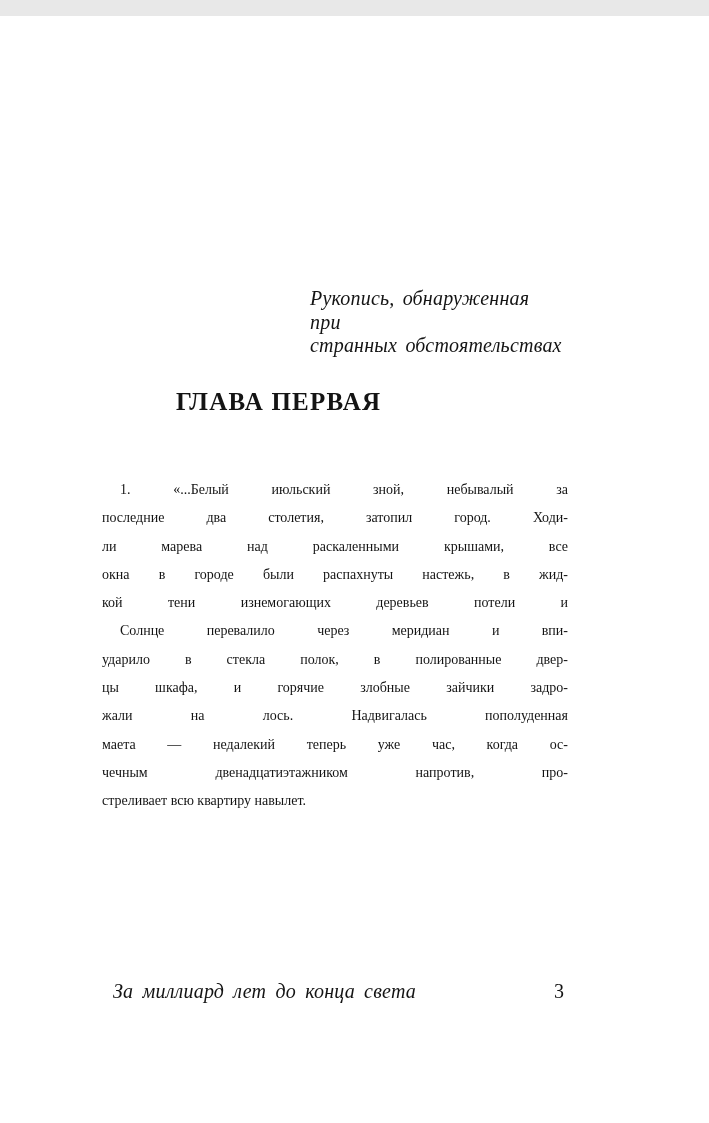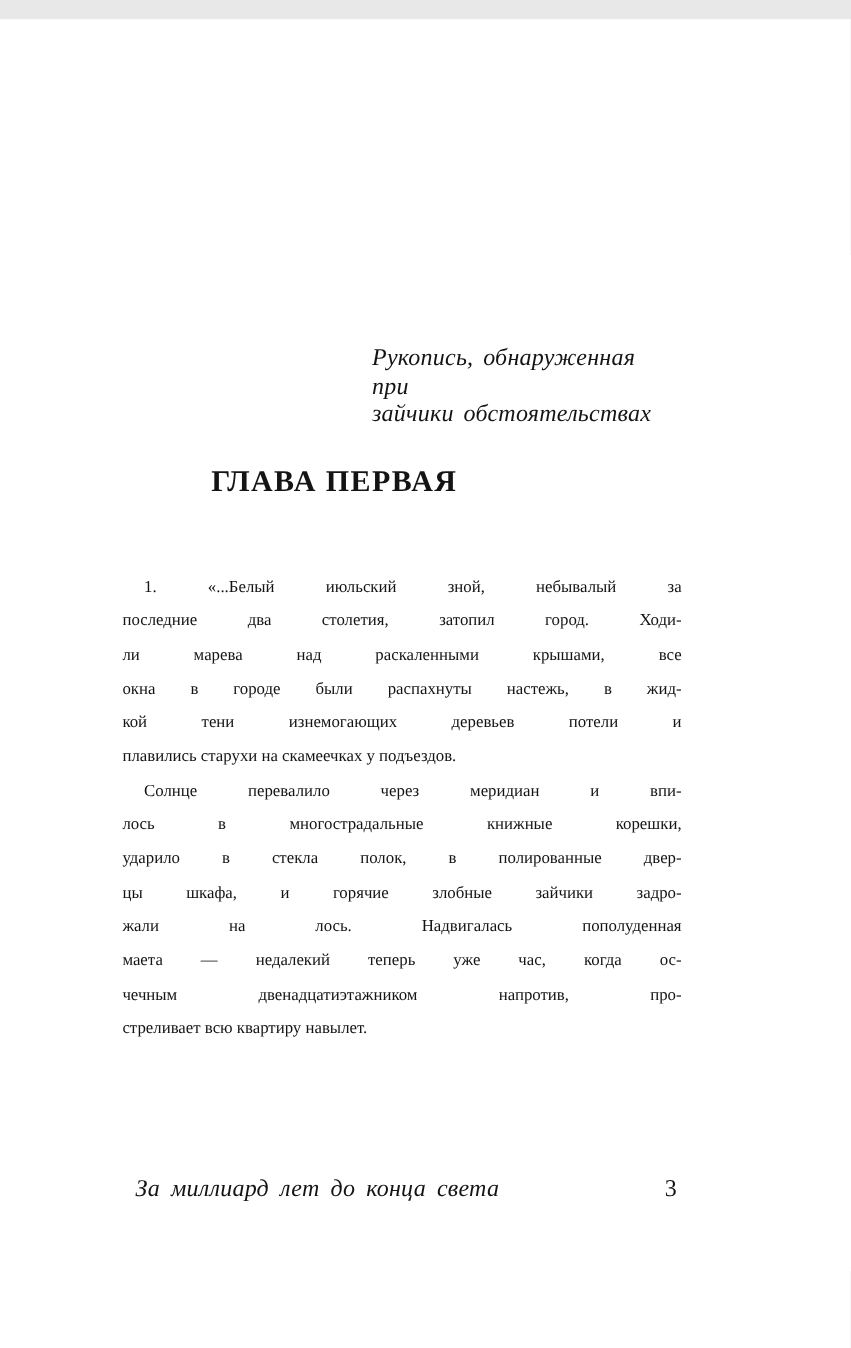--- a/index.html
+++ b/index.html
@@ -78,35 +78,33 @@
     padding-right: 4px;
   }
 </style>
 </head>
 <body>
 
 <div class="page">
 
   <div class="epigraph">
     <div class="epigraph-line">Рукопись, обнаруженная при</div>
-    <div class="epigraph-line">зайчики обстоятельствах</div>
+    <div class="epigraph-line">странных обстоятельствах</div>
   </div>
 
   <h1 class="chapter-heading">ГЛАВА ПЕРВАЯ</h1>
 
   <div class="body-text">
     <div class="text-line para-start">1. «...Белый июльский зной, небывалый за</div>
     <div class="text-line">последние два столетия, затопил город. Ходи-</div>
     <div class="text-line">ли марева над раскаленными крышами, все</div>
     <div class="text-line">окна в городе были распахнуты настежь, в жид-</div>
     <div class="text-line">кой тени изнемогающих деревьев потели и</div>
-    <div class="text-line para-end">плавились старухи на скамеечках у подъездов.</div>
 
     <div class="text-line para-start">Солнце перевалило через меридиан и впи-</div>
-    <div class="text-line">лось в многострадальные книжные корешки,</div>
     <div class="text-line">ударило в стекла полок, в полированные двер-</div>
     <div class="text-line">цы шкафа, и горячие злобные зайчики задро-</div>
     <div class="text-line">жали на лось. Надвигалась пополуденная</div>
     <div class="text-line">маета — недалекий теперь уже час, когда ос-</div>
     <div class="text-line">чечным двенадцатиэтажником напротив, про-</div>
     <div class="text-line para-end">стреливает всю квартиру навылет.</div>
   </div>
 
   <div class="footer">
     <span class="footer-title">За миллиард лет до конца света</span>

